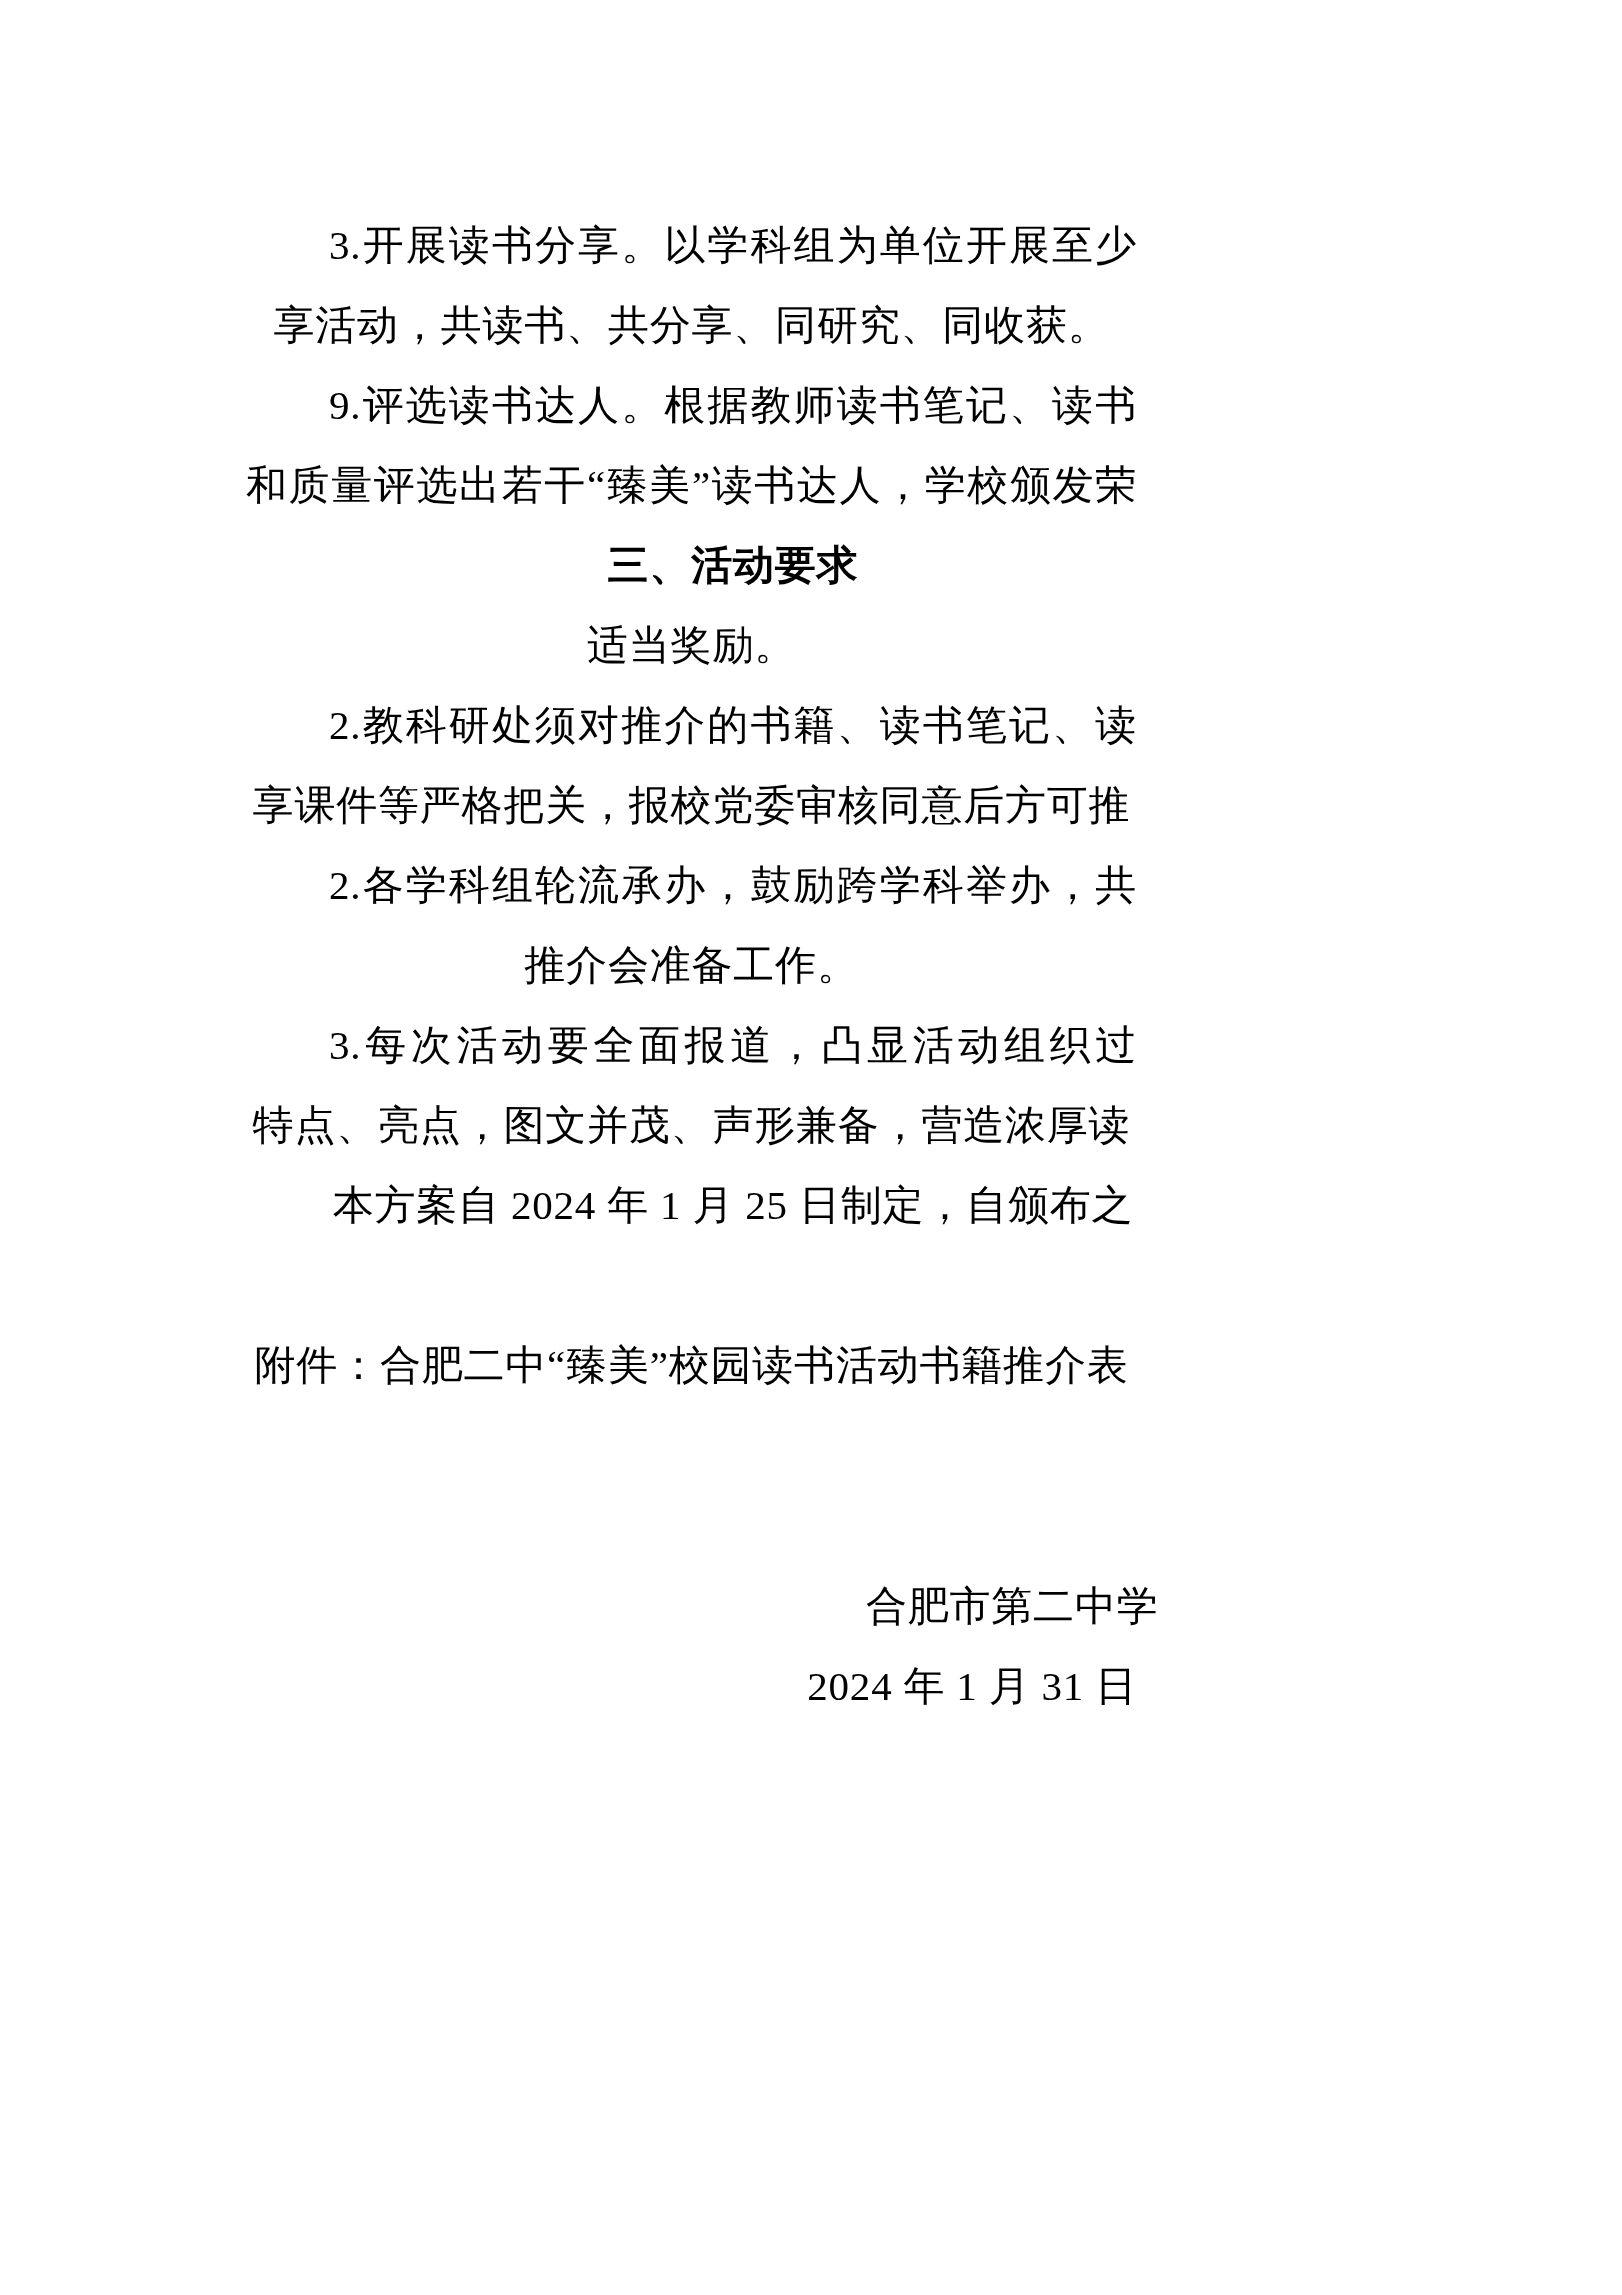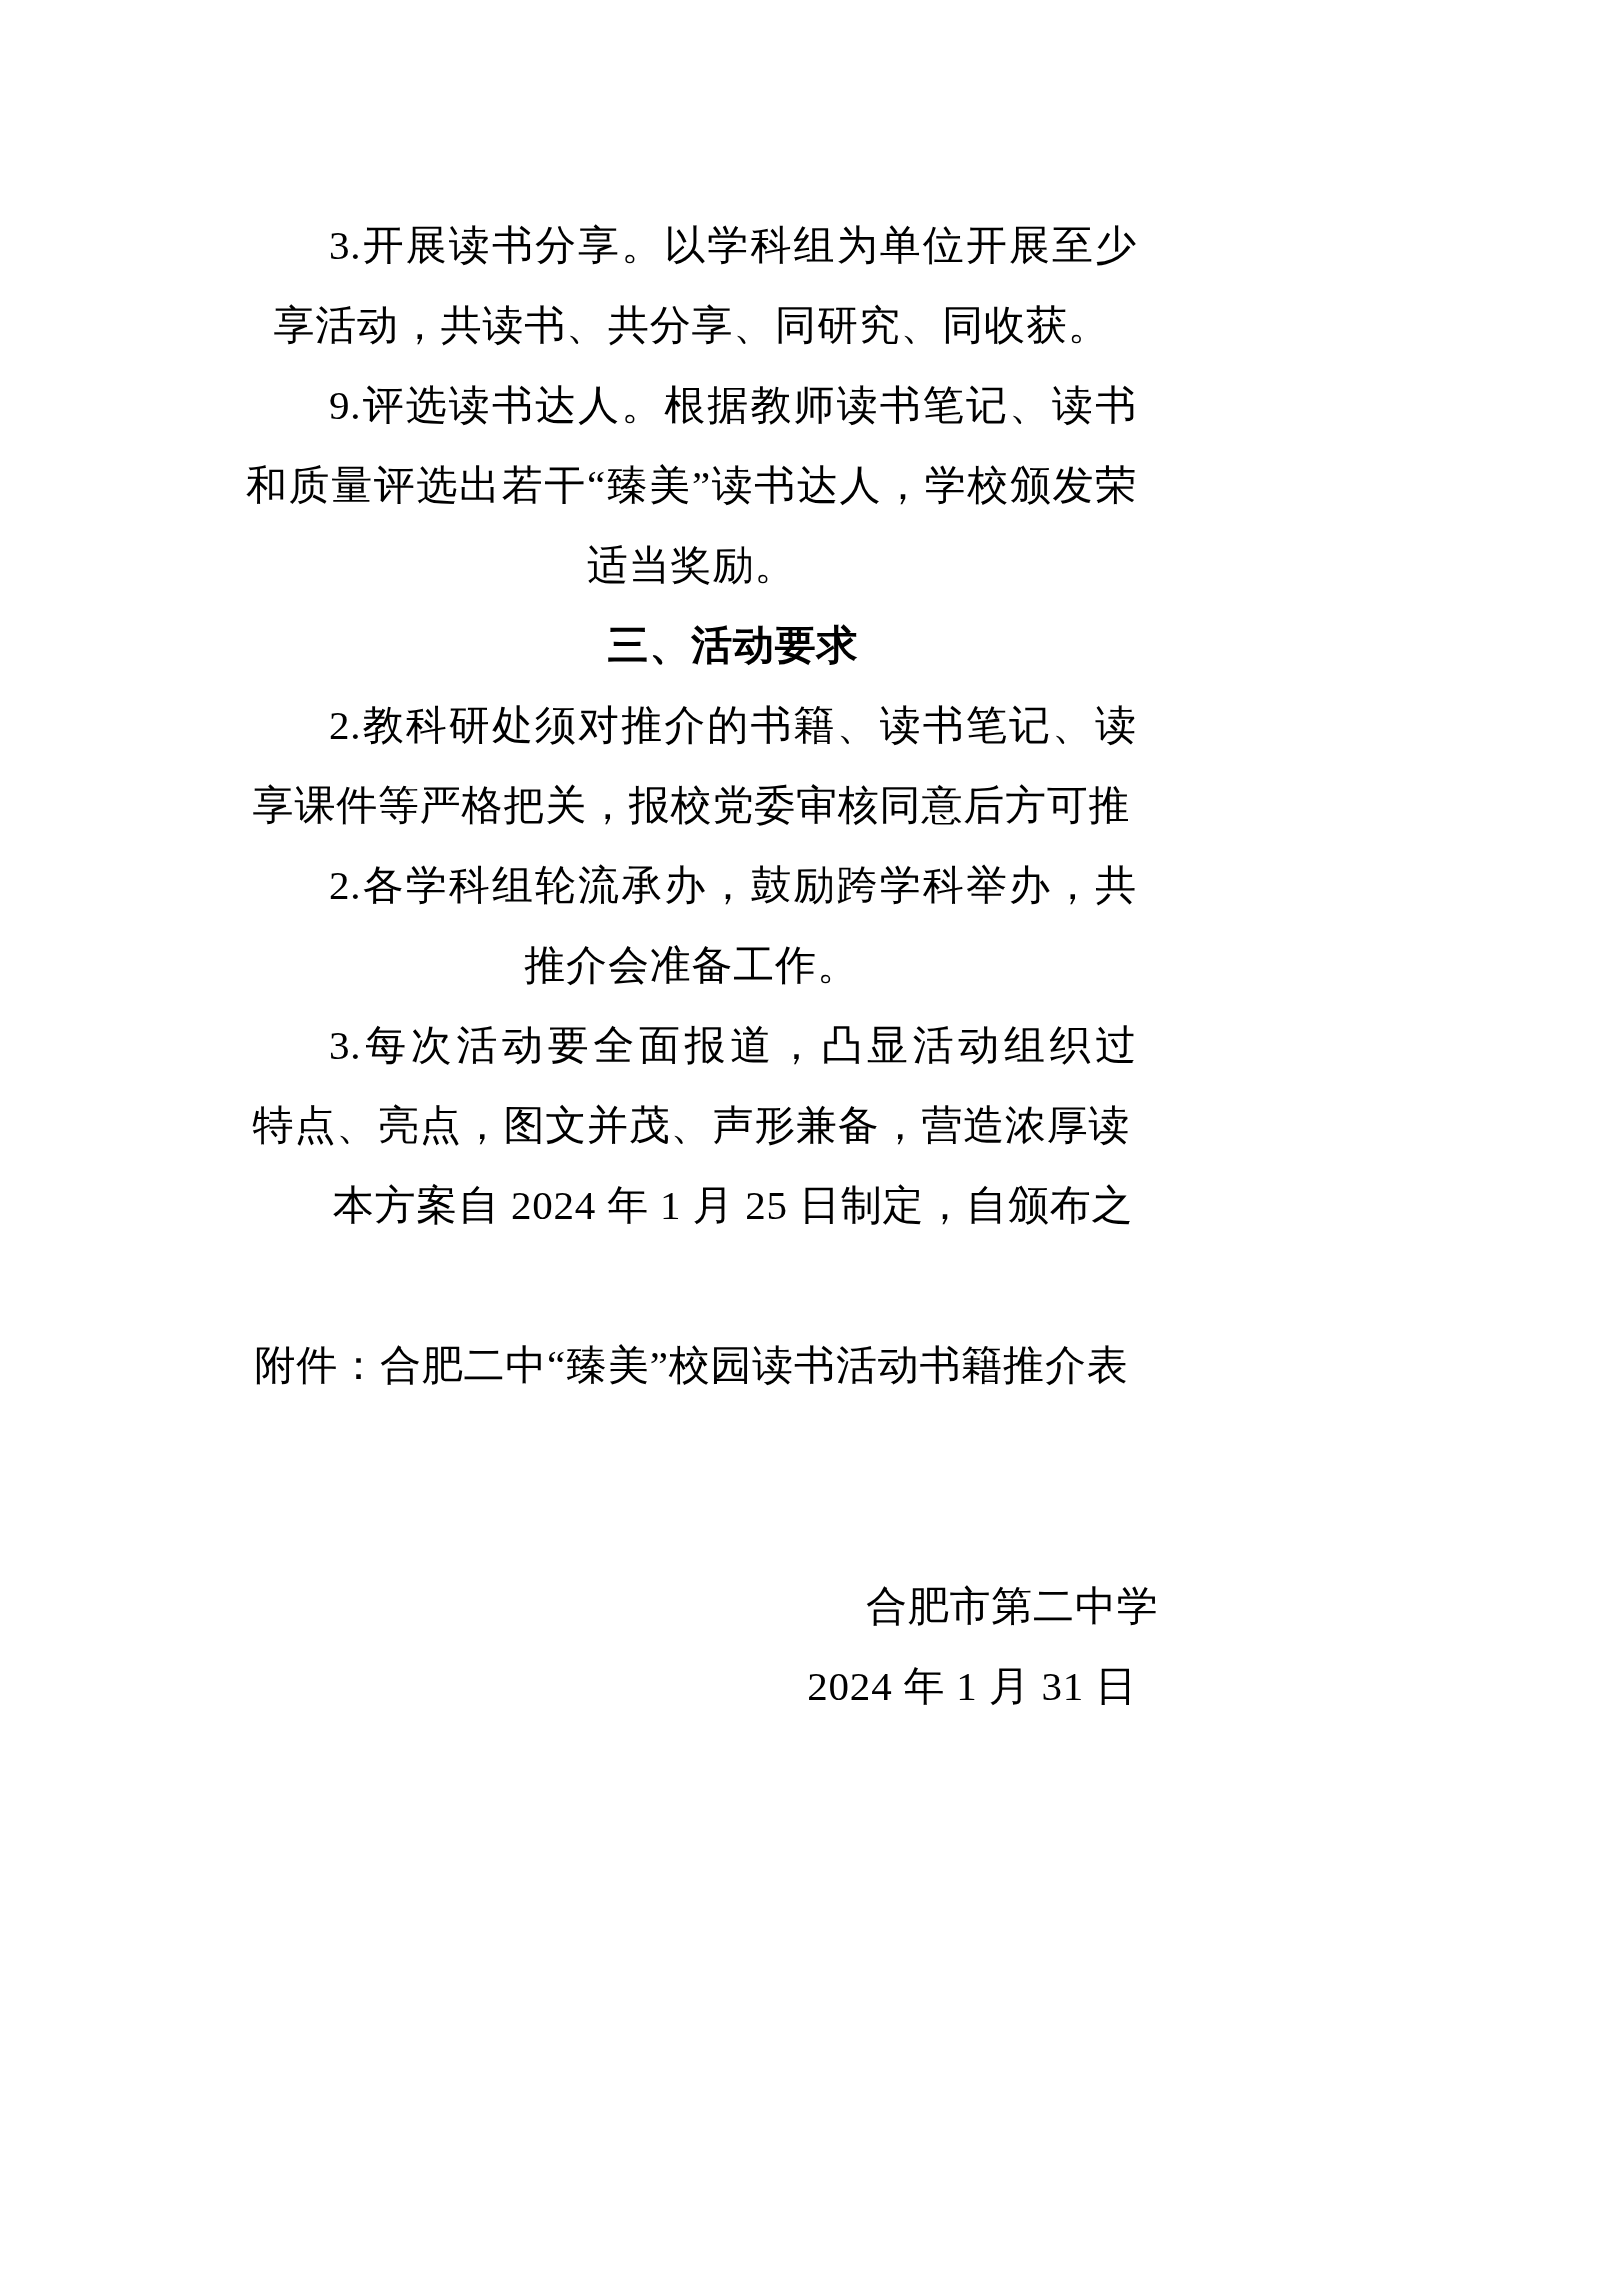--- a/index.html
+++ b/index.html
@@ -46,23 +46,23 @@
 </style>
 </head>
 <body>
 
 <main class="page">
   <p class="line indent fill">3.开展读书分享。以学科组为单位开展至少一次读书分</p>
   <p class="line">享活动，共读书、共分享、同研究、同收获。</p>
 
   <p class="line indent fill">9.评选读书达人。根据教师读书笔记、读书心得等数量</p>
   <p class="line fill">和质量评选出若干“臻美”读书达人，学校颁发荣誉证书并</p>
+  <p class="line indent heading-line">三、活动要求</p>
+
   <p class="line">适当奖励。</p>
-
-  <p class="line indent heading-line">三、活动要求</p>
 
   <p class="line indent fill">2.教科研处须对推介的书籍、读书笔记、读书心得、分</p>
   <p class="line">享课件等严格把关，报校党委审核同意后方可推介。</p>
 
   <p class="line indent fill">2.各学科组轮流承办，鼓励跨学科举办，共同做好读书</p>
   <p class="line">推介会准备工作。</p>
 
   <p class="line indent fill">3.每次活动要全面报道，凸显活动组织过程、主要内容、</p>
   <p class="line">特点、亮点，图文并茂、声形兼备，营造浓厚读书氛围。</p>
 

